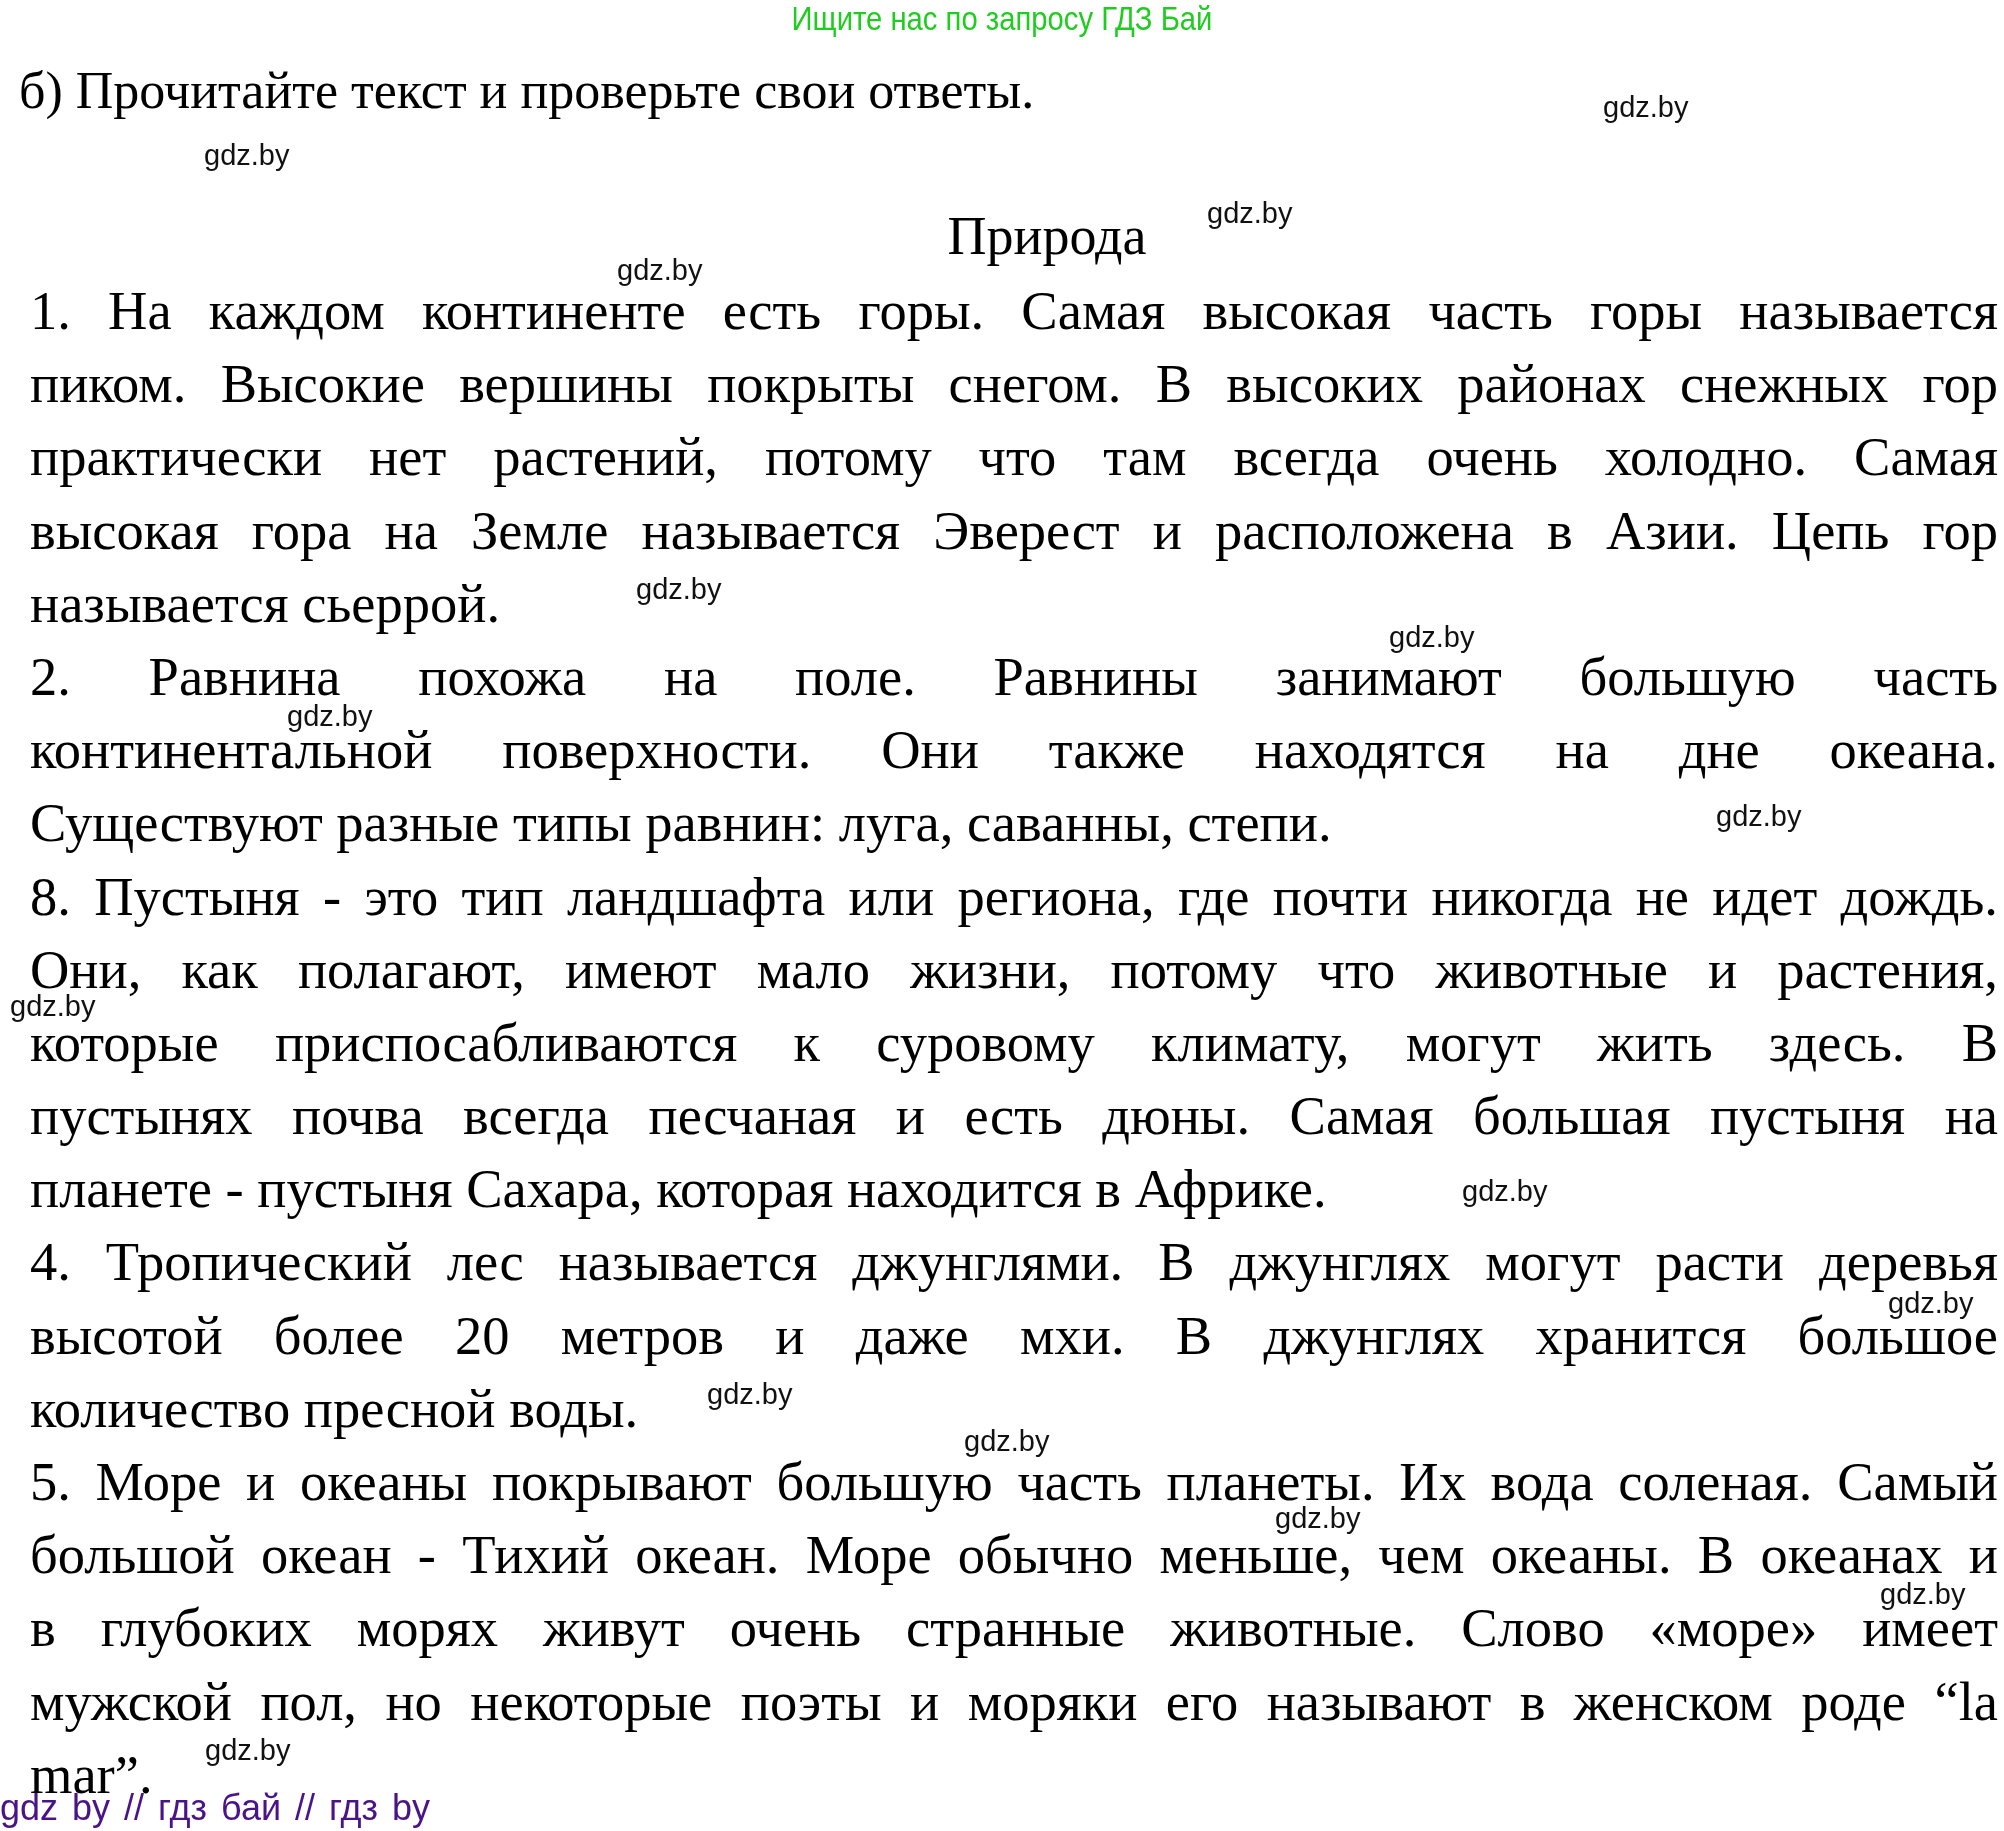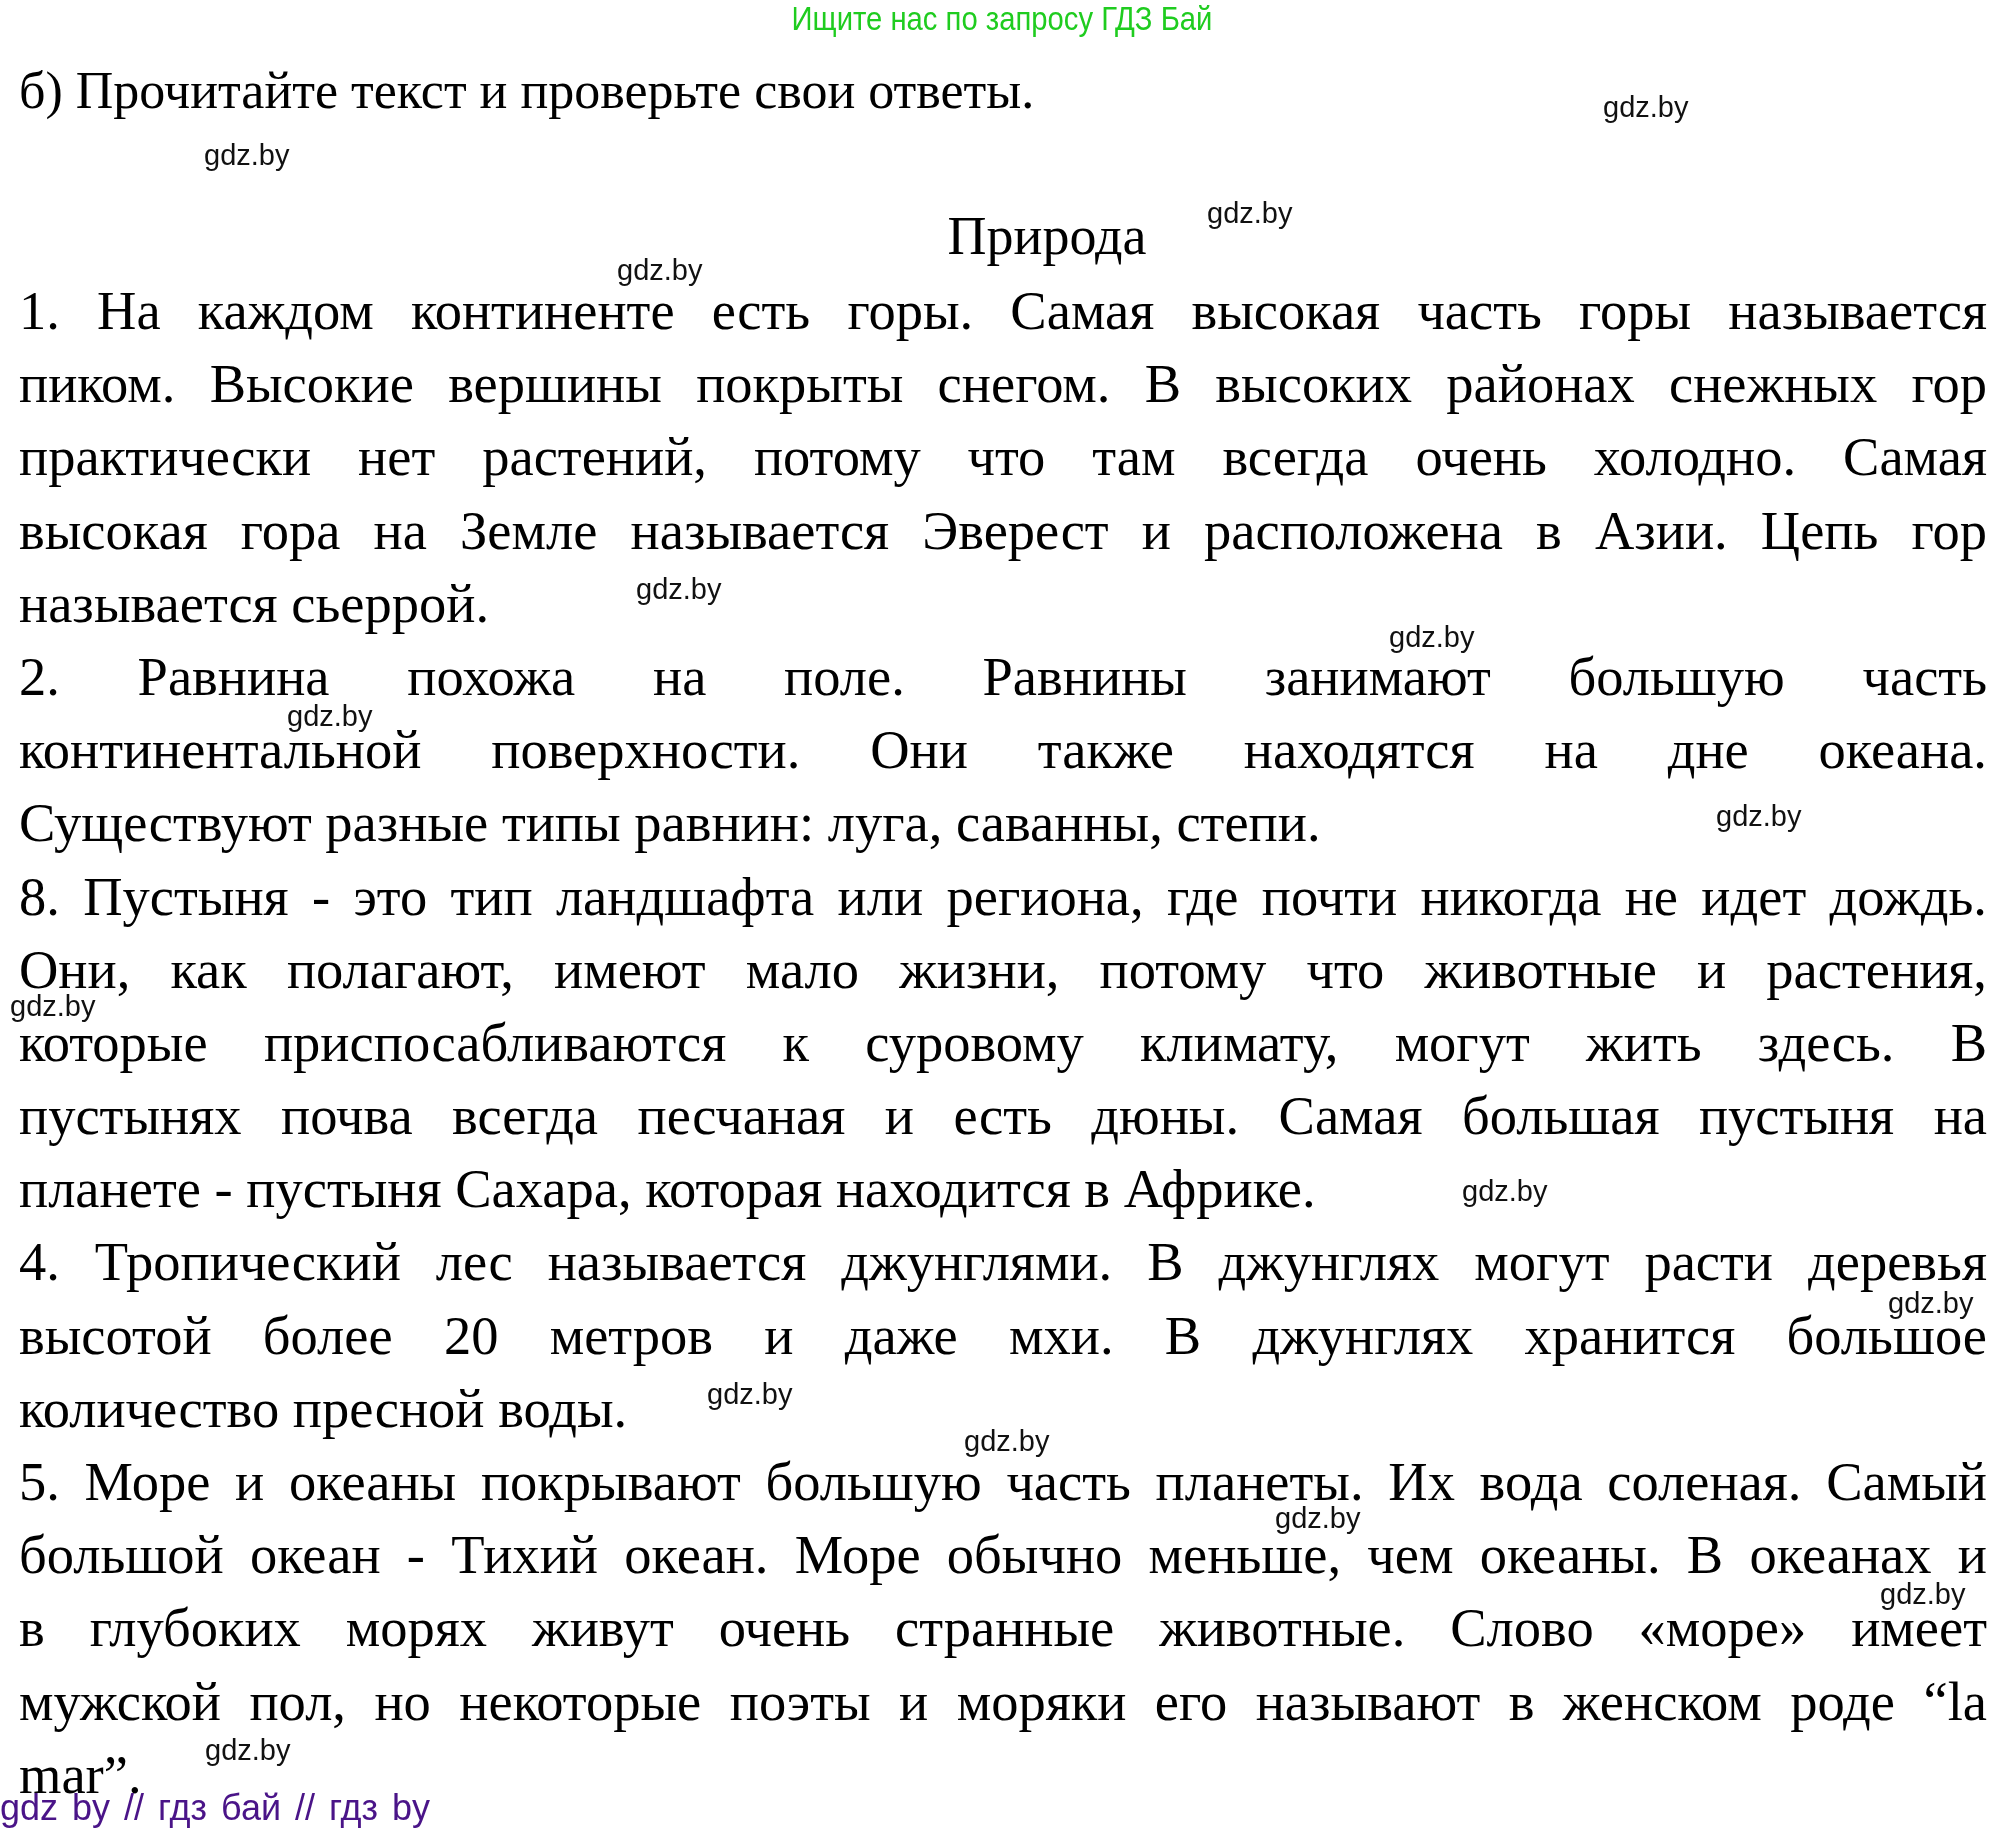--- a/index.html
+++ b/index.html
@@ -12,21 +12,21 @@
   .task-heading {
     position: absolute; left: 19px; top: 62px;
     font-family: "Liberation Serif", serif; font-weight: normal; font-size: 52px;
     line-height: 58px; color: #000; white-space: nowrap;
   }
   .doc-title {
     position: absolute; left: 0; width: 2004px; top: 206px; text-align: center;
     font-family: "Liberation Serif", serif; font-size: 54px; line-height: 60px; color: #000; padding-left: 45px;
   }
   .body-text {
-    position: absolute; left: 19px; top: 274px; width: 1968px;
+    position: absolute; left: 30px; top: 274px; width: 1968px;
     font-family: "Liberation Serif", serif; font-size: 54.5px; line-height: 73.2px; color: #000;
   }
   .line {
     display: block; height: 73.2px; white-space: nowrap;
     text-align: justify; text-align-last: justify;
   }
   .line.last { text-align-last: left; font-family: Liberation Serif, serif; }
   .wm {
     position: absolute; font-family: Liberation Sans, sans-serif; font-size: 29px;
     color: #111; line-height: 30px; white-space: nowrap;

